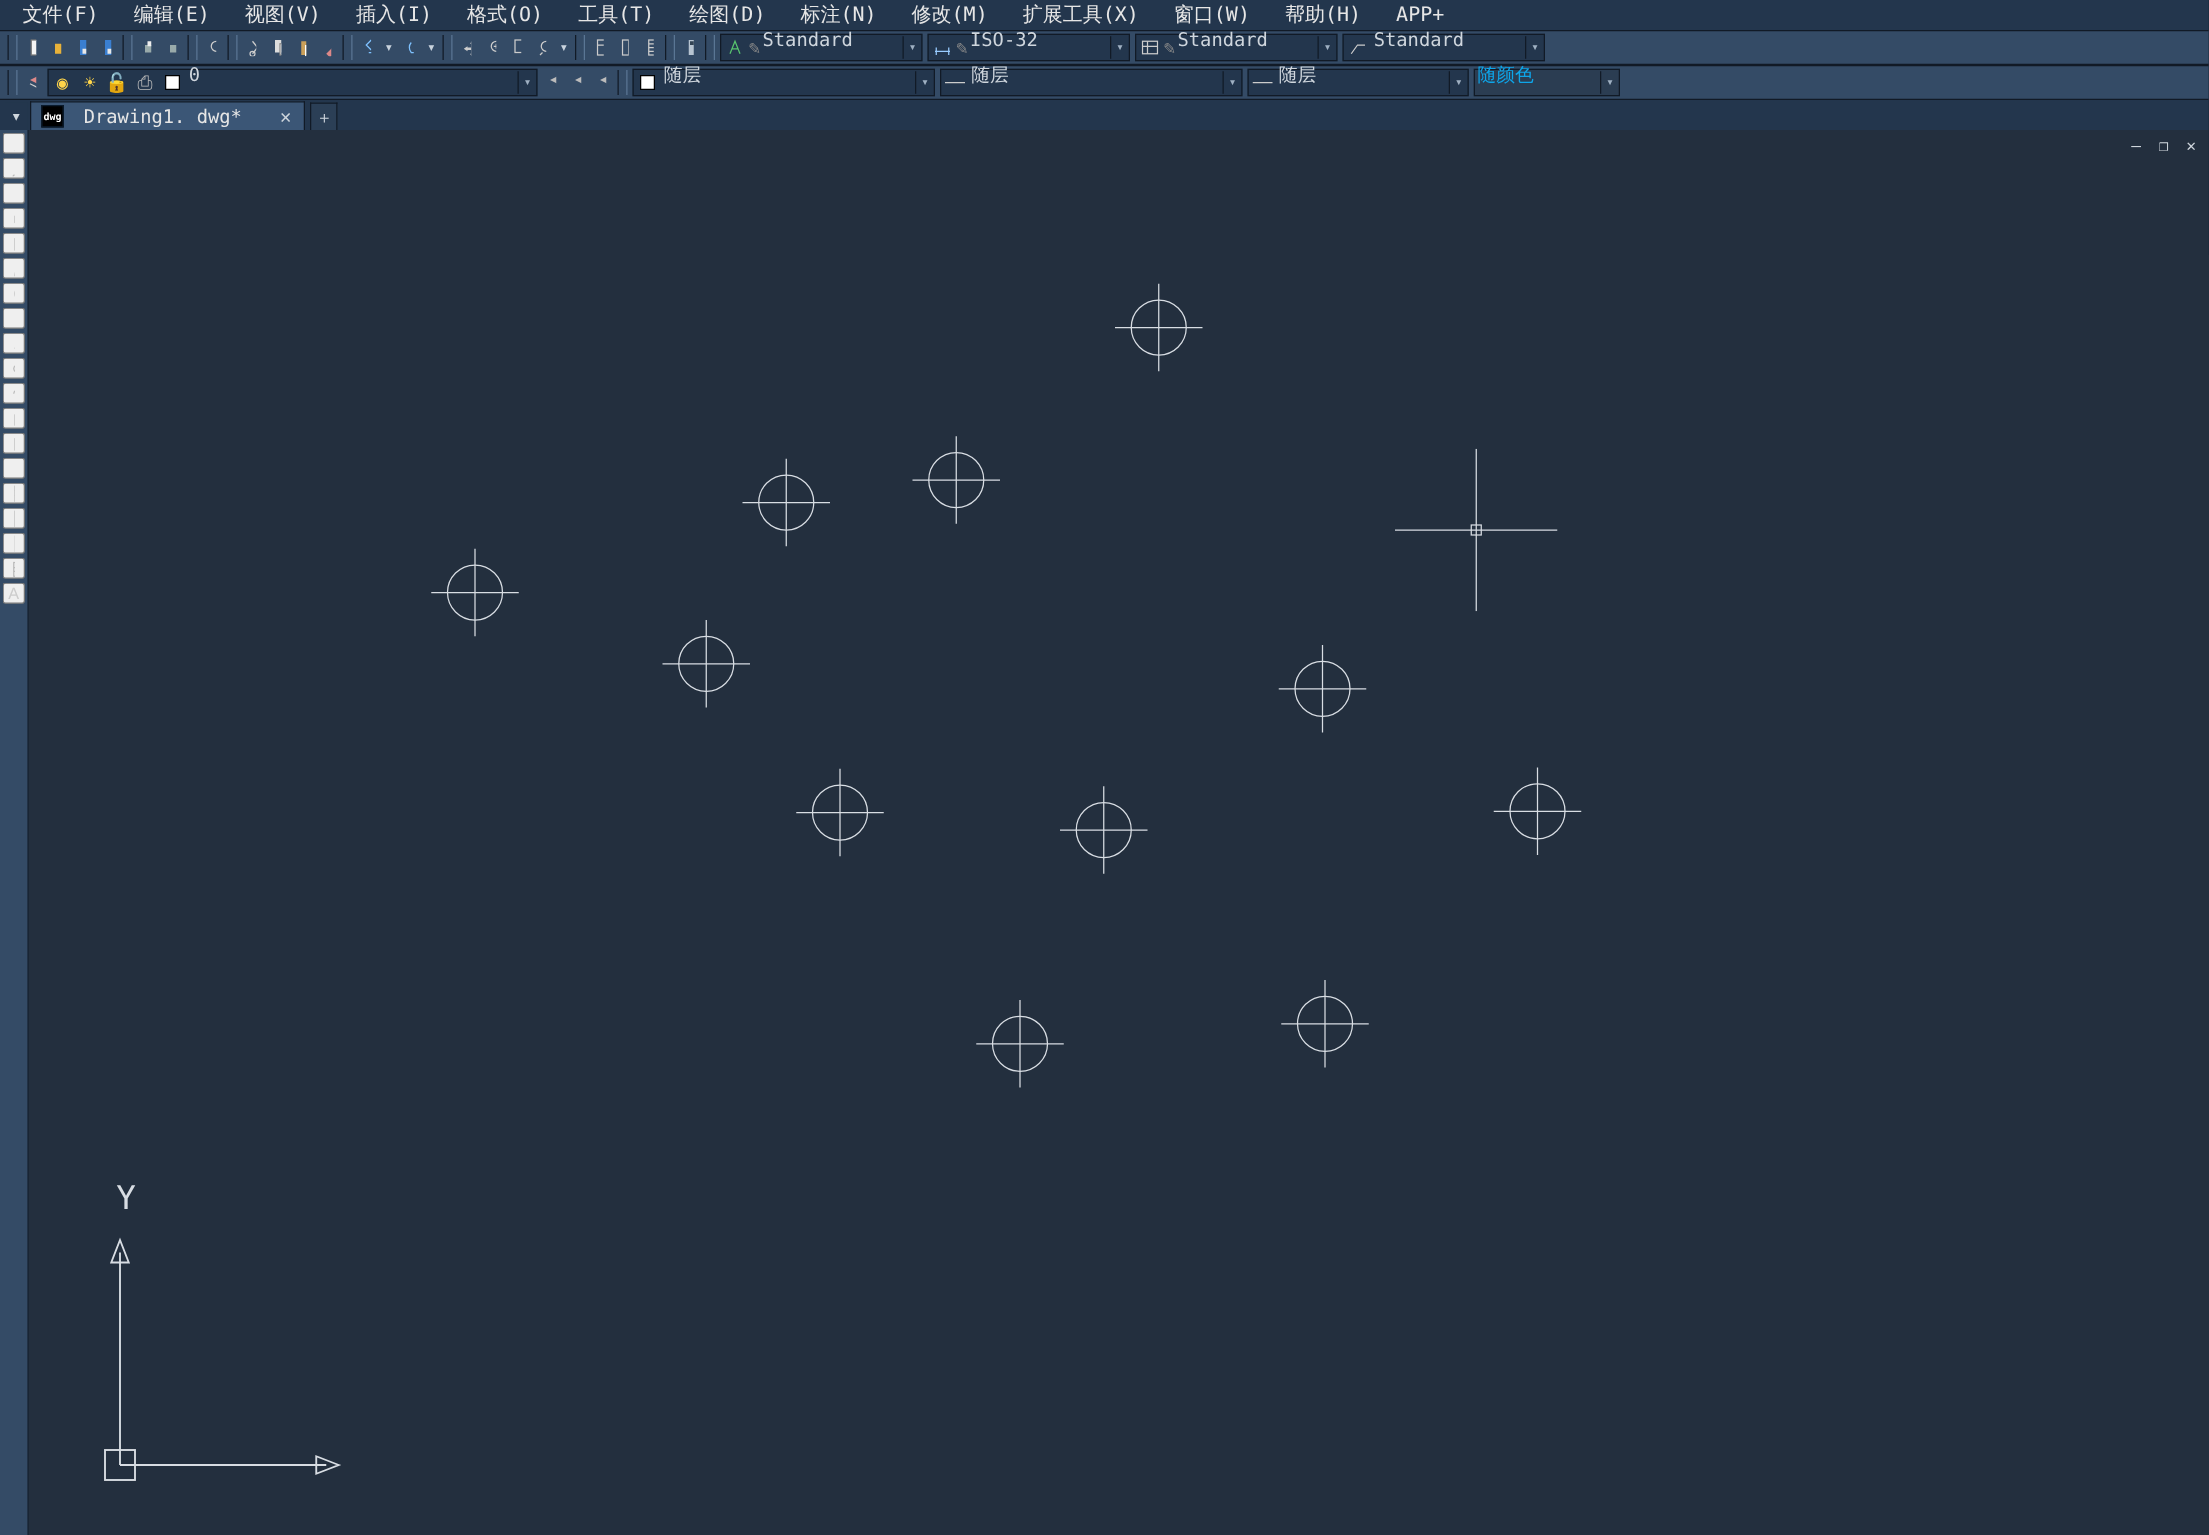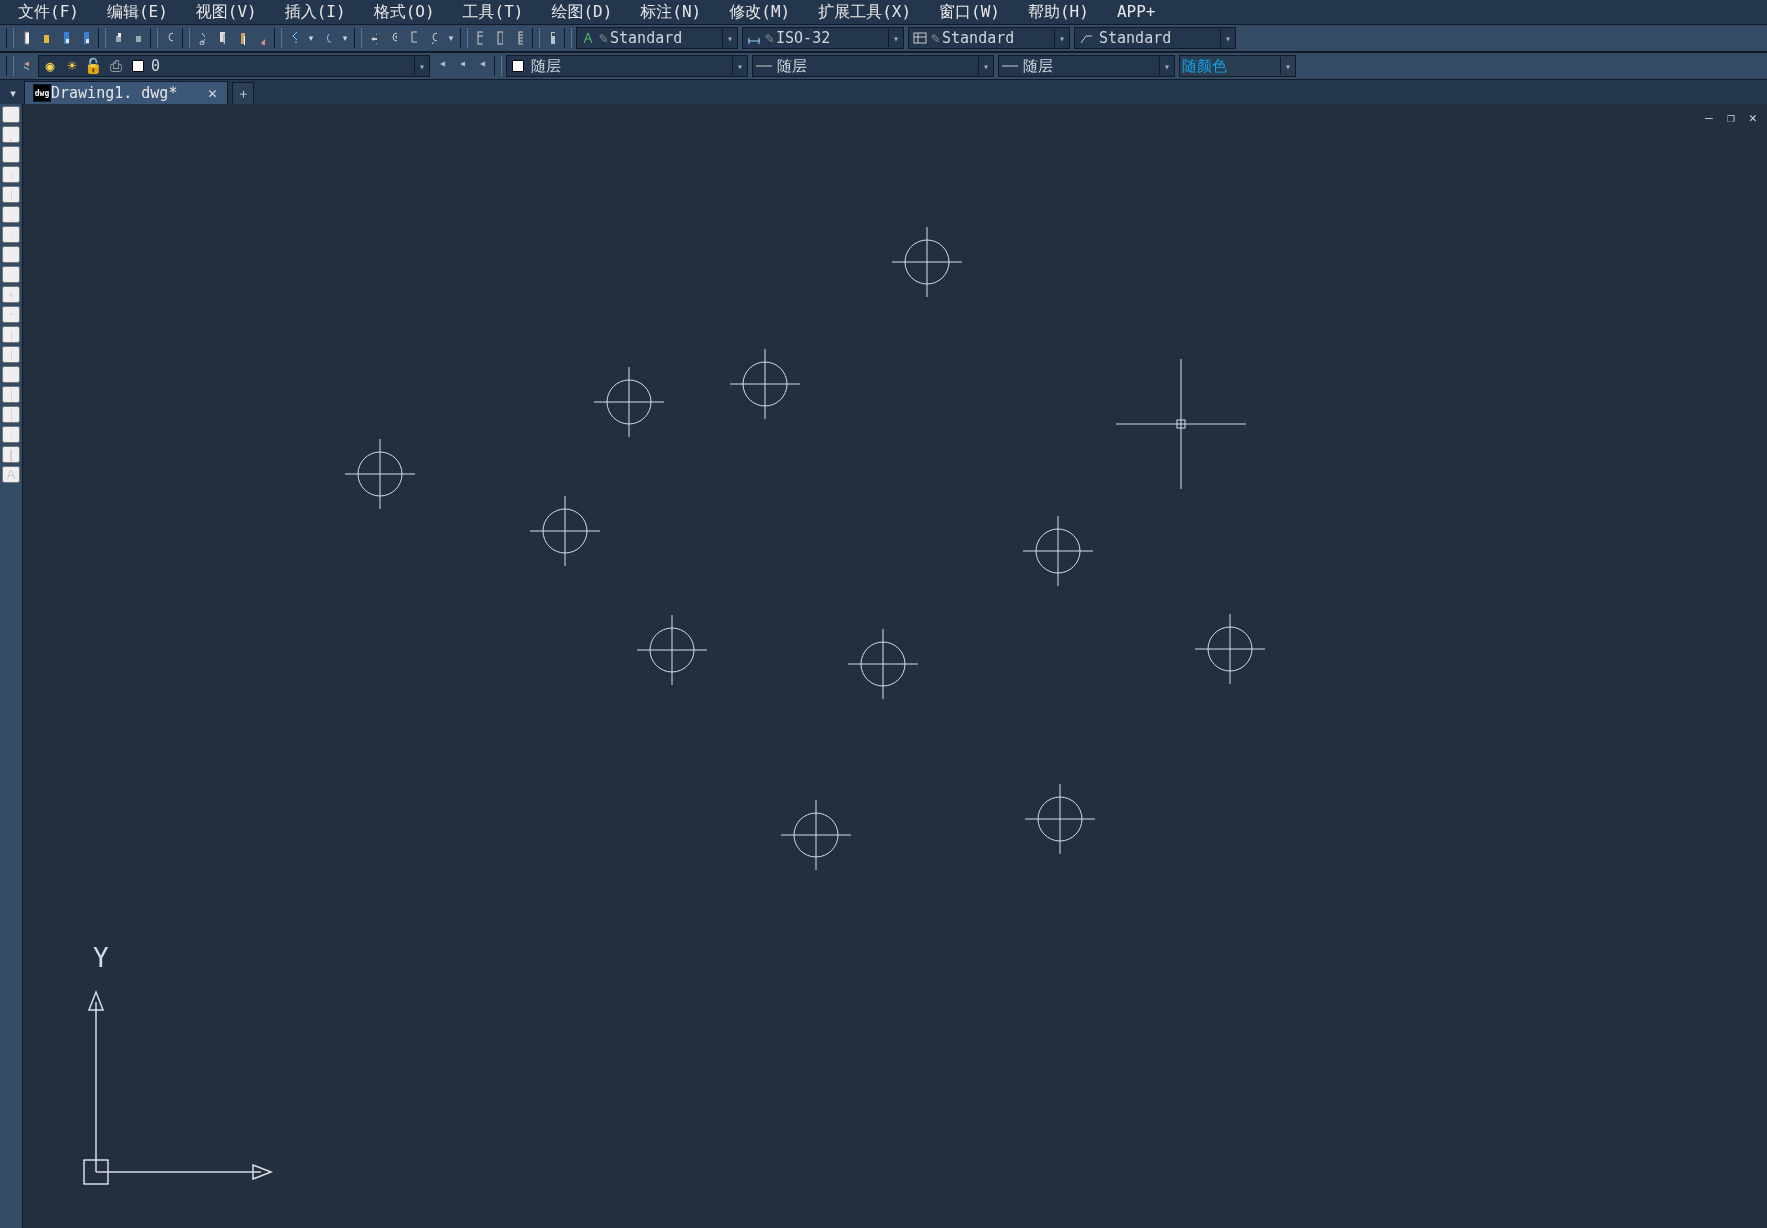--- a/index.html
+++ b/index.html
@@ -8,27 +8,27 @@
 .menubar .menu{padding:2px 14px;white-space:nowrap;color:#e6e6e6}
 
 .tb{background:#344b66;border-top:1px solid #111a26;border-bottom:1px solid #111a26;display:flex;align-items:center;height:22px;padding:2px 4px;gap:0}
 .tb2{height:22px}
 .sep{width:6px;height:20px;margin:0 2px;border-left:1px solid #111a26;border-right:1px solid #5a7694}
 .tbtn{width:18px;height:18px;margin:0 1px;display:flex;align-items:center;justify-content:center;font-size:12px;border:0;background:transparent;color:#c9d3dd}
 .tbtn svg{display:block}
 
 .dd{display:flex;align-items:center;background:#23364d;border:1px solid #111a26;height:20px;margin:0 2px;color:#cfd6dd;font-size:15px}
 .dd .ico{width:16px;height:16px;margin:0 3px;display:flex;align-items:center;justify-content:center}
-.dd .txt{padding:0 6px 0 2px;white-space:nowrap;font-family:Consolas,SimSun,monospace}
+.dd .txt{padding:0 6px 12px 2px;white-space:nowrap;font-family:Consolas,SimSun,monospace}
 .dd .arr{width:14px;height:18px;display:flex;align-items:center;justify-content:center;color:#9fb0c2;font-size:10px;border-left:1px solid #111a26}
 
 .tabbar{background:#23364d;height:24px;display:flex;align-items:flex-end;padding-left:4px;border-bottom:0}
 .navbtn{width:18px;height:22px;display:flex;align-items:center;justify-content:center;color:#cfd6dd;font-size:11px;background:#23364d;border:0}
 .tab{display:flex;align-items:center;background:#3b5676;height:22px;padding:0 8px;border:1px solid #111a26;border-bottom:0;margin-left:2px;font-size:15px;color:#e6e6e6;font-family:Consolas,SimSun,monospace}
-.tab .dwgico{width:16px;height:16px;margin-right:0;background:#000000;border:1px solid #0a1b2d;display:flex;align-items:center;justify-content:center;font-size:8px;color:#fff;font-weight:bold}
+.tab .dwgico{width:16px;height:16px;margin-right:16px;background:#000000;border:1px solid #0a1b2d;display:flex;align-items:center;justify-content:center;font-size:8px;color:#fff;font-weight:bold}
 .tab .close{margin-left:28px;width:14px;height:14px;display:flex;align-items:center;justify-content:center;color:#cfd6dd}
 .tabplus{width:22px;height:22px;margin-left:4px;display:flex;align-items:center;justify-content:center;color:#cfd6dd;border:1px solid #111a26;border-bottom:0;background:#2b3f56}
 
 .work{display:flex;height:calc(1228px - 24px - 26px - 26px - 24px)}
 .ltool{width:22px;background:#344b66;border-right:1px solid #111a26;display:flex;flex-direction:column;align-items:center;padding-top:2px;gap:3px}
 .ltool .lb{width:18px;height:17px;display:flex;align-items:center;justify-content:center;color:#c9d3dd;font-size:12px}
 .canvas{flex:1;position:relative;background:#232f3e}
 
 .winctrl{position:absolute;top:6px;right:6px;display:flex;gap:6px;align-items:center}
 .winctrl span{width:16px;height:14px;display:flex;align-items:center;justify-content:center;color:#cfd6dd;font-size:13px}

